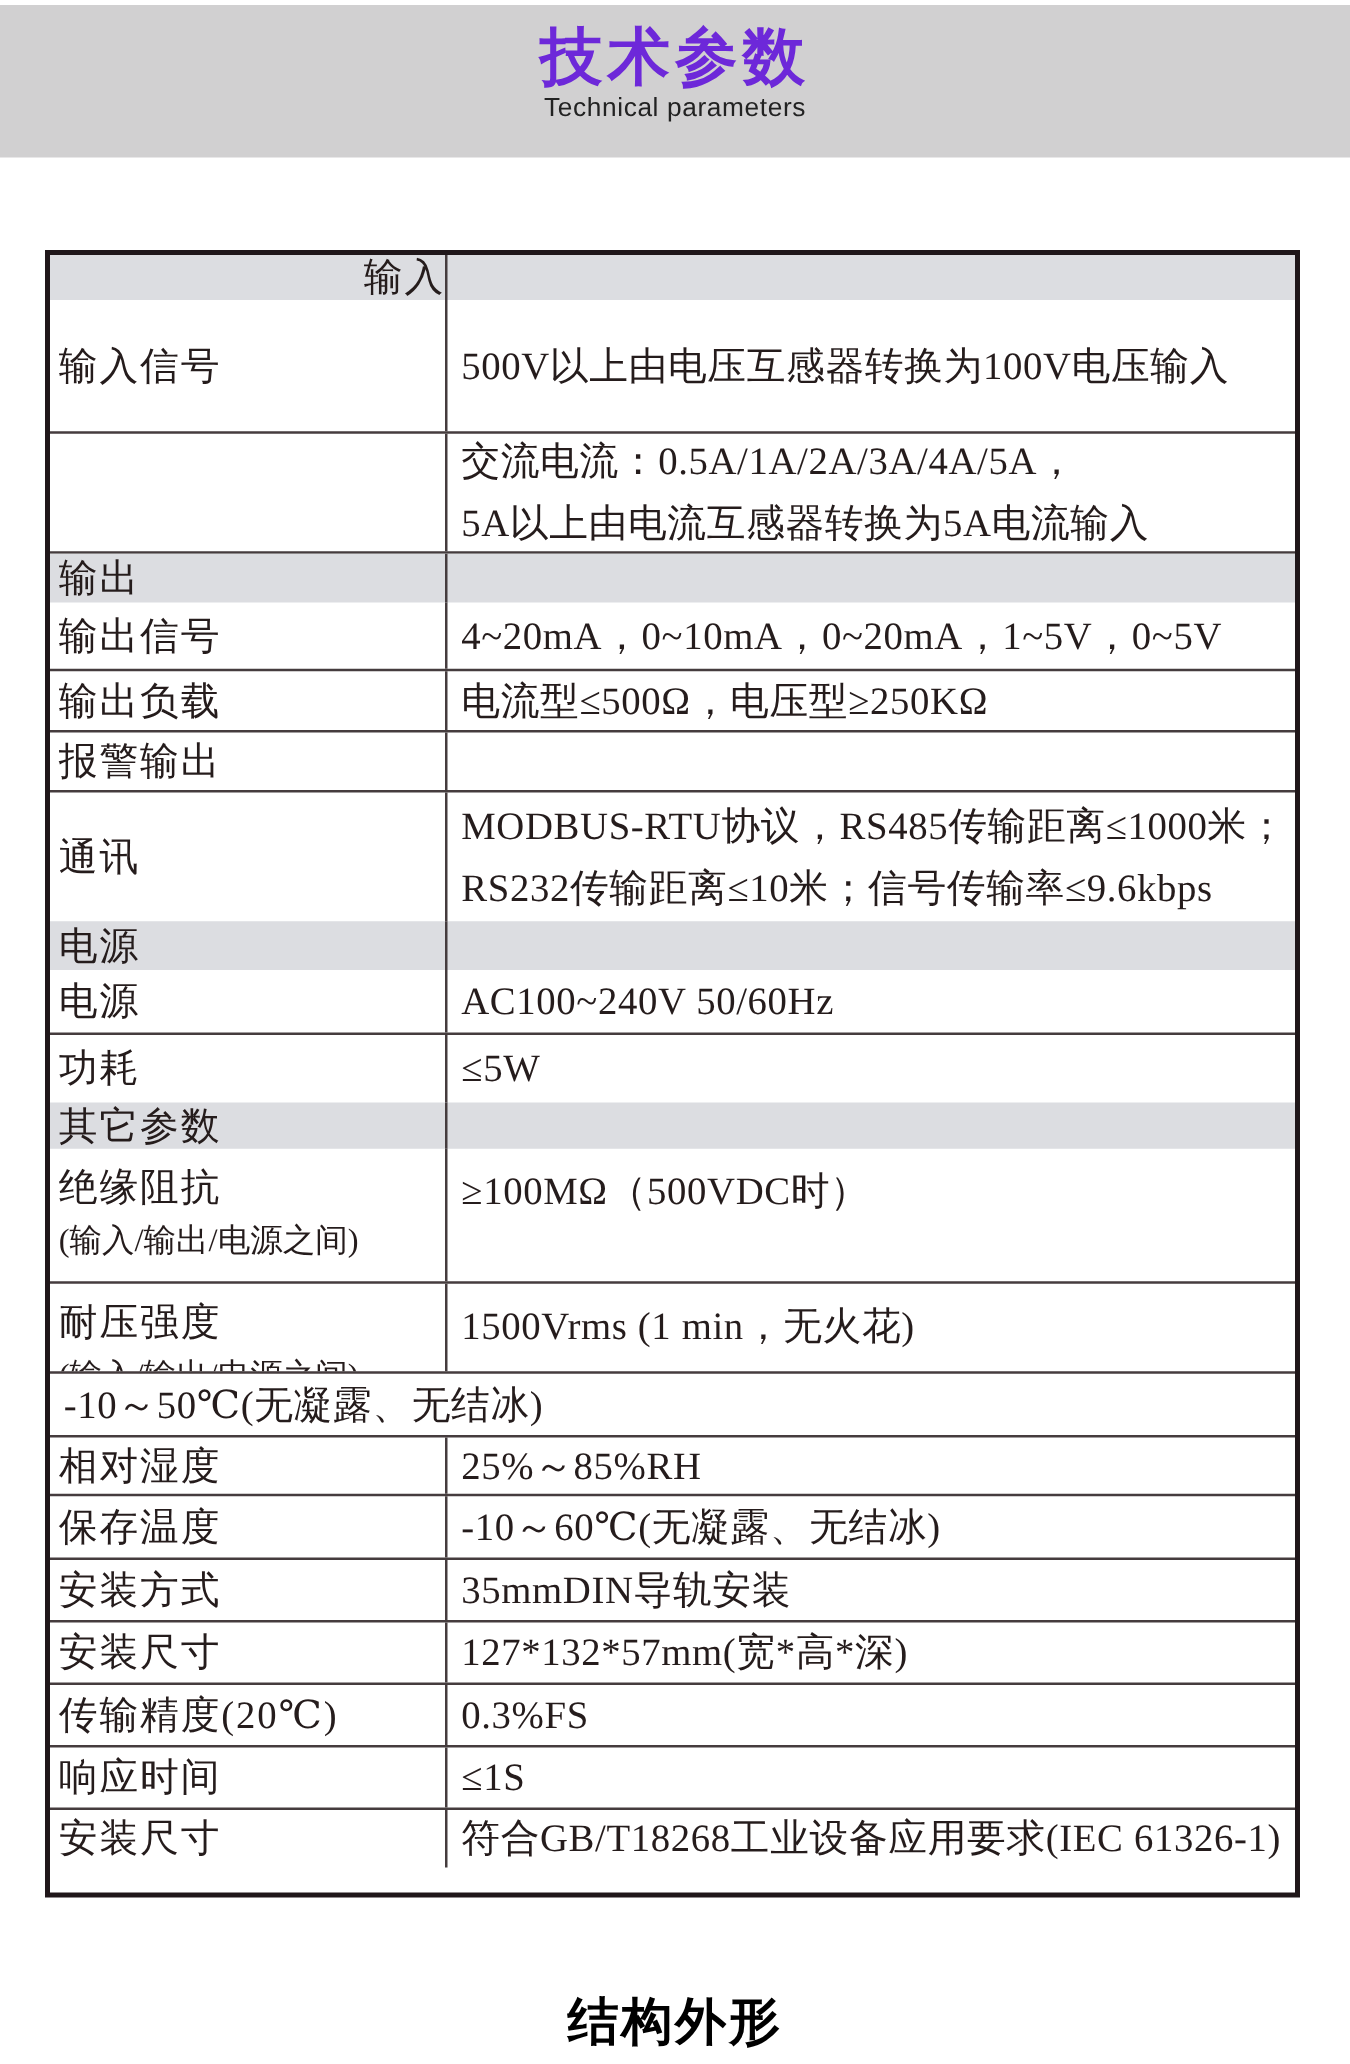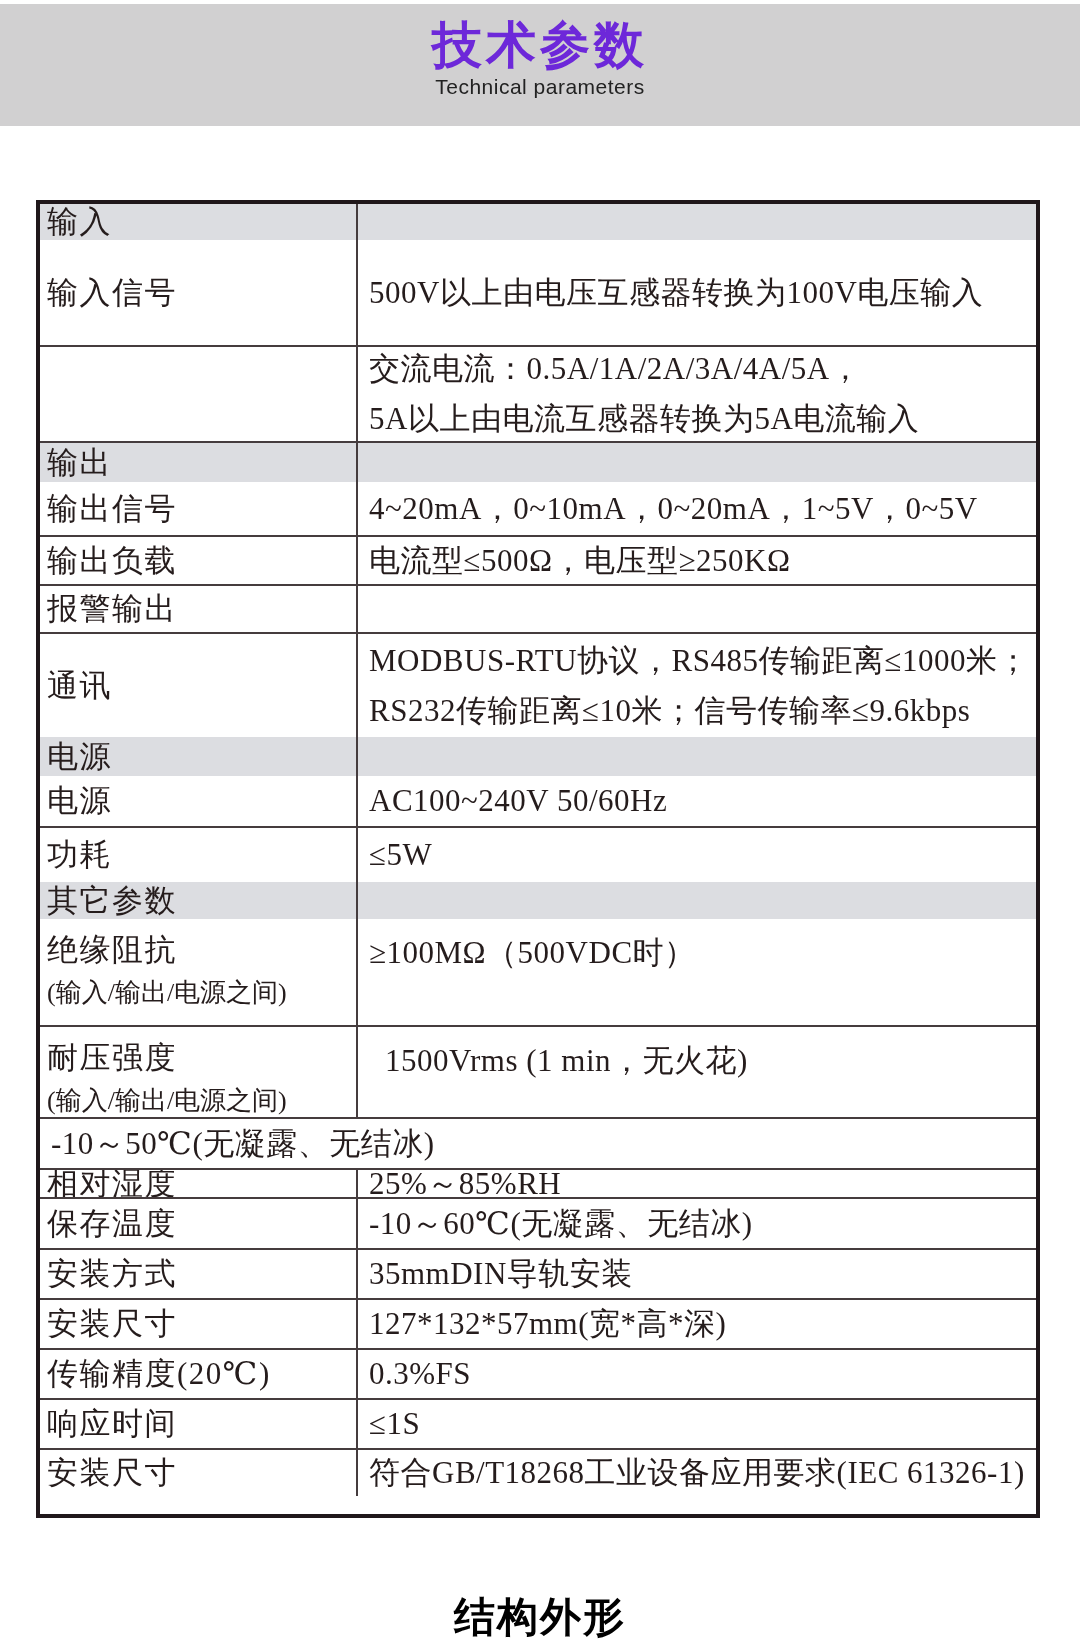--- a/index.html
+++ b/index.html
@@ -122,21 +122,21 @@
 <body>
 
 <div class="page">
 
   <header class="header-band">
     <h1>技术参数</h1>
     <div class="subtitle">Technical parameters</div>
   </header>
 
   <div class="spec-table">
-      <div class="t-row section" style="height: 36px;">
+      <div class="t-row section" style="height: 36px; text-align: right;">
         <div class="label-cell">
           <div class="row-label">输入</div>
         </div>
         <div class="value-cell"></div>
       </div>
       <div class="t-row data separator" style="height: 107px;">
         <div class="label-cell">
           <div class="row-label">输入信号</div>
         </div>
         <div class="value-cell">
@@ -216,35 +216,35 @@
       </div>
       <div class="t-row data separator v-top" style="height: 108px;">
         <div class="label-cell">
           <div class="row-label">绝缘阻抗</div>
           <div class="row-label-note">(输入/输出/电源之间)</div>
         </div>
         <div class="value-cell">
           <div class="row-value-line">≥100MΩ（500VDC时）</div>
         </div>
       </div>
-      <div class="t-row data separator v-top" style="height: 92px; gap: 16px;">
+      <div class="t-row data separator v-top" style="height: 72px;">
         <div class="label-cell">
           <div class="row-label">耐压强度</div>
           <div class="row-label-note">(输入/输出/电源之间)</div>
         </div>
         <div class="value-cell">
           <div class="row-value-line">1500Vrms (1 min，无火花)</div>
         </div>
       </div>
       <div class="t-row data separator" style="height: 51px;">
         <div class="value-cell">
           <div class="row-value-line">-10～50℃(无凝露、无结冰)</div>
         </div>
       </div>
-      <div class="t-row data separator" style="height: 29px;">
+      <div class="t-row data separator" style="height: 47px;">
         <div class="label-cell">
           <div class="row-label">相对湿度</div>
         </div>
         <div class="value-cell">
           <div class="row-value-line">25%～85%RH</div>
         </div>
       </div>
       <div class="t-row data separator" style="height: 51px;">
         <div class="label-cell">
           <div class="row-label">保存温度</div>

